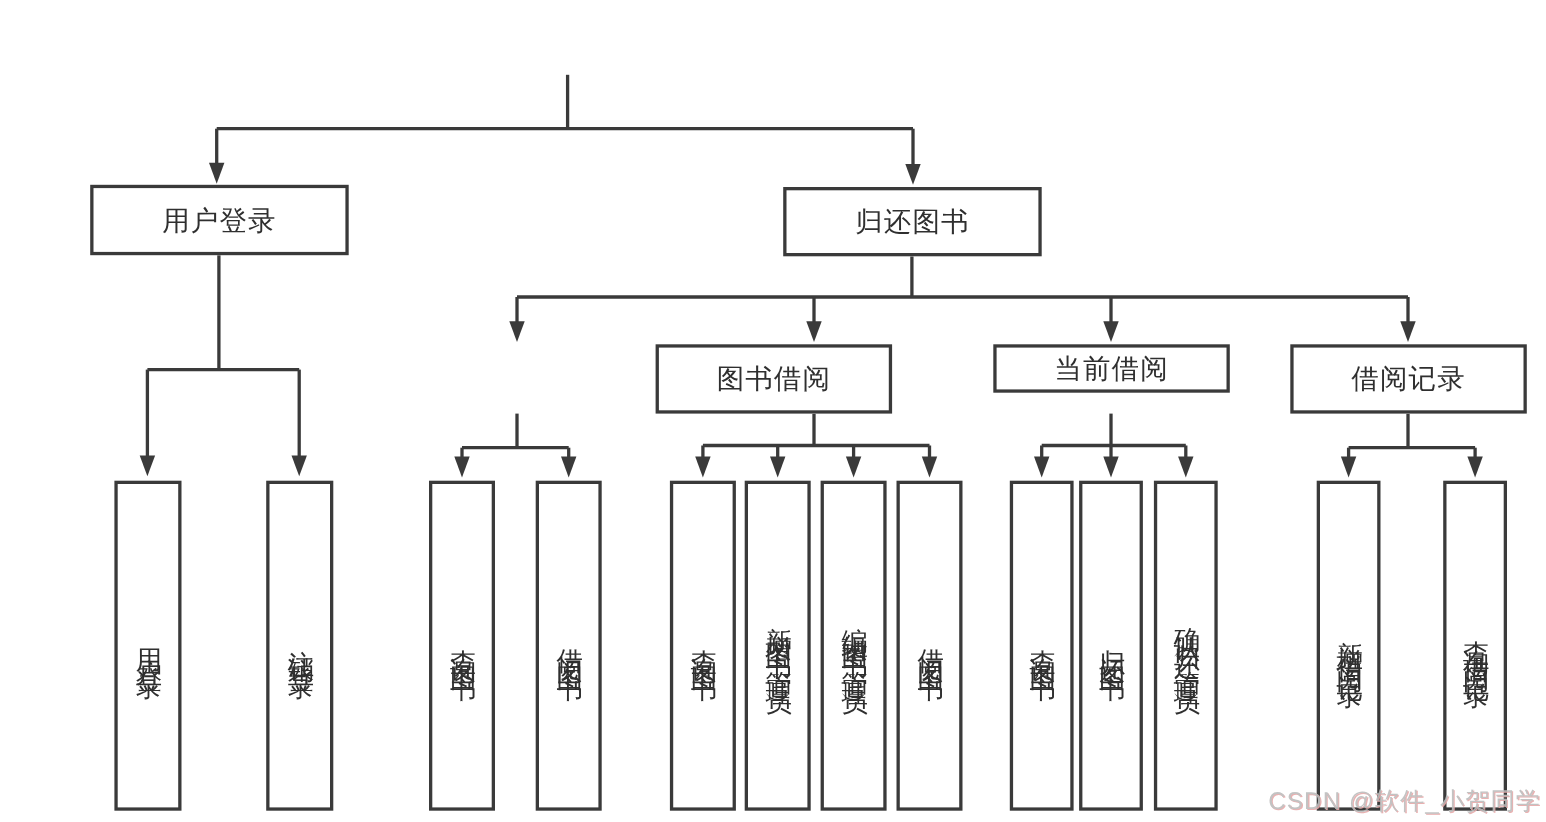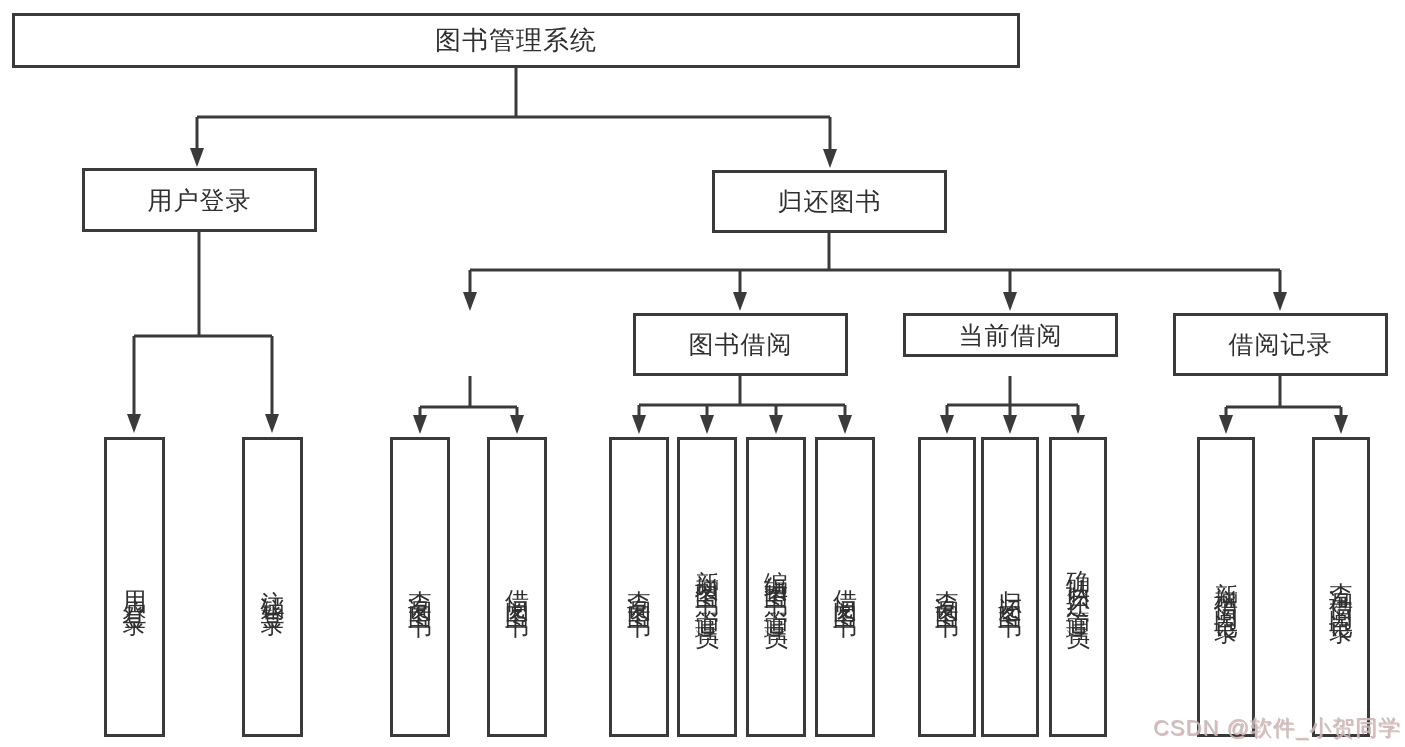--- a/index.html
+++ b/index.html
@@ -112,32 +112,29 @@
     <g>
       <path class="conn" d="M1280,376 V407"></path>
       <path class="conn" d="M1226,407 H1341"></path>
       <path class="conn" d="M1226,407 V416"></path>
       <path class="arrowhead" d="M1219,415 L1233,415 L1226,434 Z"></path>
       <path class="conn" d="M1341,407 V416"></path>
       <path class="arrowhead" d="M1334,415 L1348,415 L1341,434 Z"></path>
     </g>
   </svg>
 
-  <div class="node h-node root-node" style="left:12px;top:13px;width:1008px;height:55px">
-    <span class="lbl">图书管理系统</span>
-  </div>
 
   <div class="node h-node" style="left:82px;top:168px;width:235px;height:64px">
     <span class="lbl">用户登录</span>
   </div>
   <div class="node h-node" style="left:712px;top:170px;width:235px;height:63px">
     <span class="lbl">归还图书</span>
   </div>
 
-  <div class="node h-node" style="left:633px;top:313px;width:215px;height:63px">
+  <div class="node h-node" style="left:596px;top:313px;width:215px;height:63px">
     <span class="lbl">图书借阅</span>
   </div>
   <div class="node h-node" style="left:903px;top:313px;width:215px;height:44px">
     <span class="lbl">当前借阅</span>
   </div>
   <div class="node h-node" style="left:1173px;top:313px;width:215px;height:63px">
     <span class="lbl">借阅记录</span>
   </div>
 
   <div class="node leaf" style="left:104px;top:437px;width:61px;height:300px">

